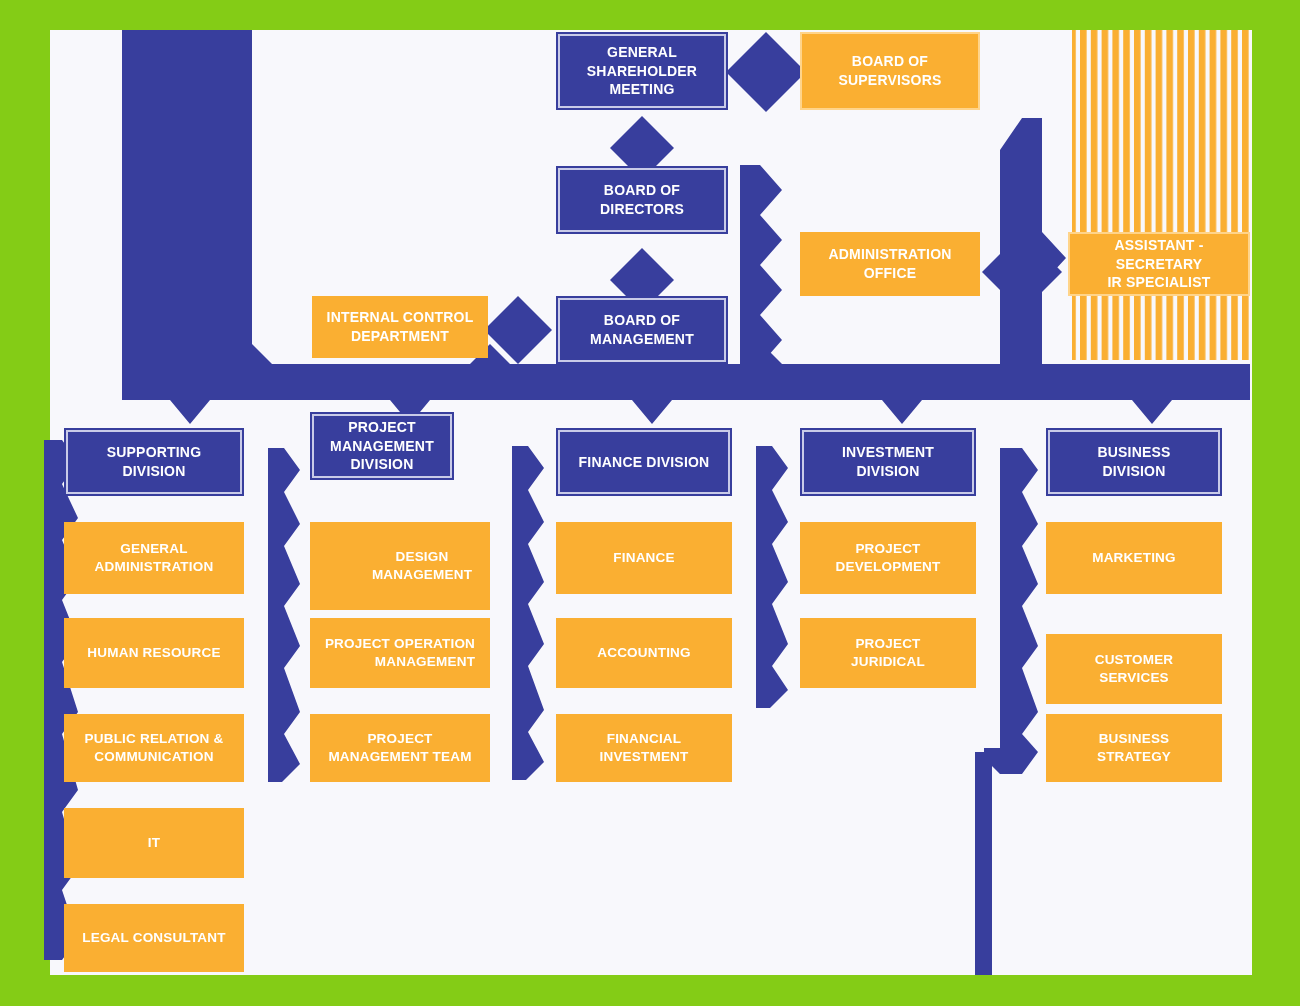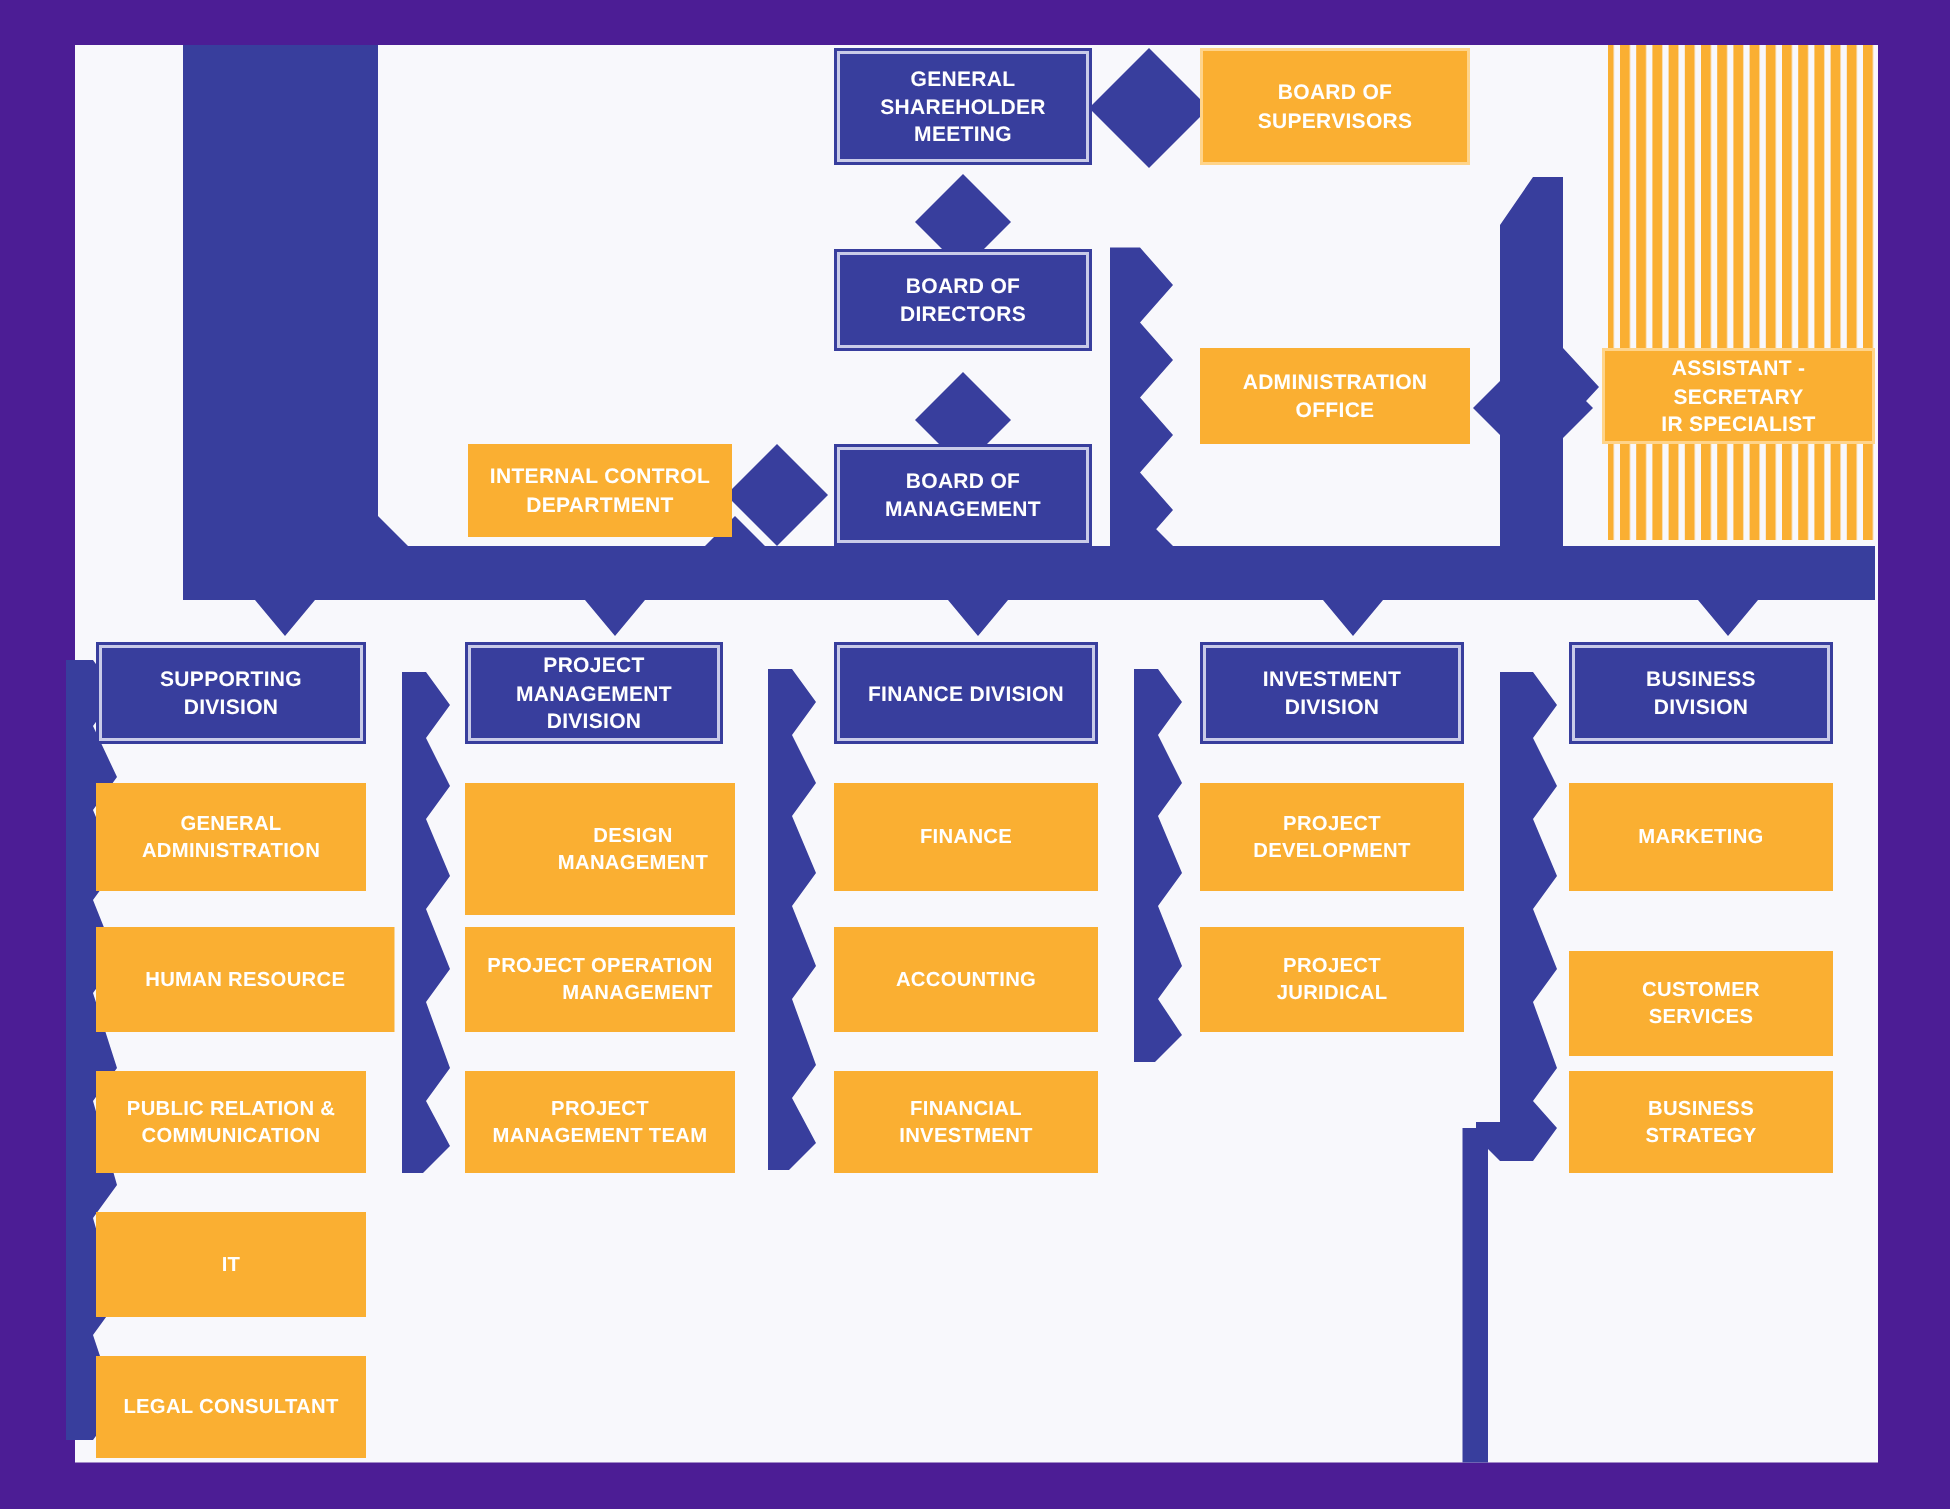--- a/index.html
+++ b/index.html
@@ -1,17 +1,17 @@
 <!DOCTYPE html>
 <html><head>
 <meta charset="utf-8">
 <style>
   html,body{margin:0;padding:0;background:#ffffff;}
   body{width:1300px;height:1006px;font-family:"Liberation Sans",sans-serif;}
-  #stage{position:relative;width:1300px;height:1006px;overflow:hidden;background:#4c1d95;}
+  #stage{position:relative;width:1300px;height:1006px;overflow:hidden;background:#84cc16;}
   #canvas{position:absolute;left:50px;top:30px;width:1202px;height:945px;background:#F8F8FC;}
   #svglayer{position:absolute;left:0;top:0;width:1300px;height:1006px;pointer-events:none;}
 
   .node{position:absolute;box-sizing:border-box;display:flex;align-items:center;
         justify-content:center;text-align:center;color:#ffffff;font-weight:700;
         letter-spacing:.2px;line-height:1.35;}
   .node .lbl{display:block;padding:0 8px;white-space:pre-line;}
 
   .blue{background:#383E9D;border:2px solid #383E9D;box-shadow:inset 0 0 0 2px #C9CBE8;}
   .orange{background:#FAAF32;}
@@ -148,35 +148,35 @@
   </div>
 
   <div class="node blue fs14" style="left:64px;top:428px;width:180px;height:68px;">
     <span class="lbl">SUPPORTING
 DIVISION</span>
   </div>
   <div class="node orange fs13" style="left:64px;top:522px;width:180px;height:72px;">
     <span class="lbl">GENERAL
 ADMINISTRATION</span>
   </div>
-  <div class="node orange fs13" style="left:64px;top:618px;width:199px;height:70px;">
+  <div class="node orange fs13" style="left:64px;top:618px;width:180px;height:70px;">
     <span class="lbl">HUMAN RESOURCE</span>
   </div>
   <div class="node orange fs13" style="left:64px;top:714px;width:180px;height:68px;">
     <span class="lbl">PUBLIC RELATION &amp;
 COMMUNICATION</span>
   </div>
   <div class="node orange fs13" style="left:64px;top:808px;width:180px;height:70px;">
     <span class="lbl">IT</span>
   </div>
   <div class="node orange fs13" style="left:64px;top:904px;width:180px;height:68px;">
     <span class="lbl">LEGAL CONSULTANT</span>
   </div>
 
-  <div class="node blue fs14" style="left:310px;top:428px;width:172px;height:68px;">
+  <div class="node blue fs14" style="left:310px;top:412px;width:144px;height:68px;">
     <span class="lbl">PROJECT MANAGEMENT
 DIVISION</span>
   </div>
   <div class="node orange fs13" style="left:310px;top:522px;width:180px;height:88px;padding-left:44px;">
     <span class="lbl">DESIGN
 MANAGEMENT</span>
   </div>
   <div class="node orange fs13" style="left:310px;top:618px;width:180px;height:70px;text-align:right;">
     <span class="lbl">PROJECT OPERATION
 MANAGEMENT</span>

